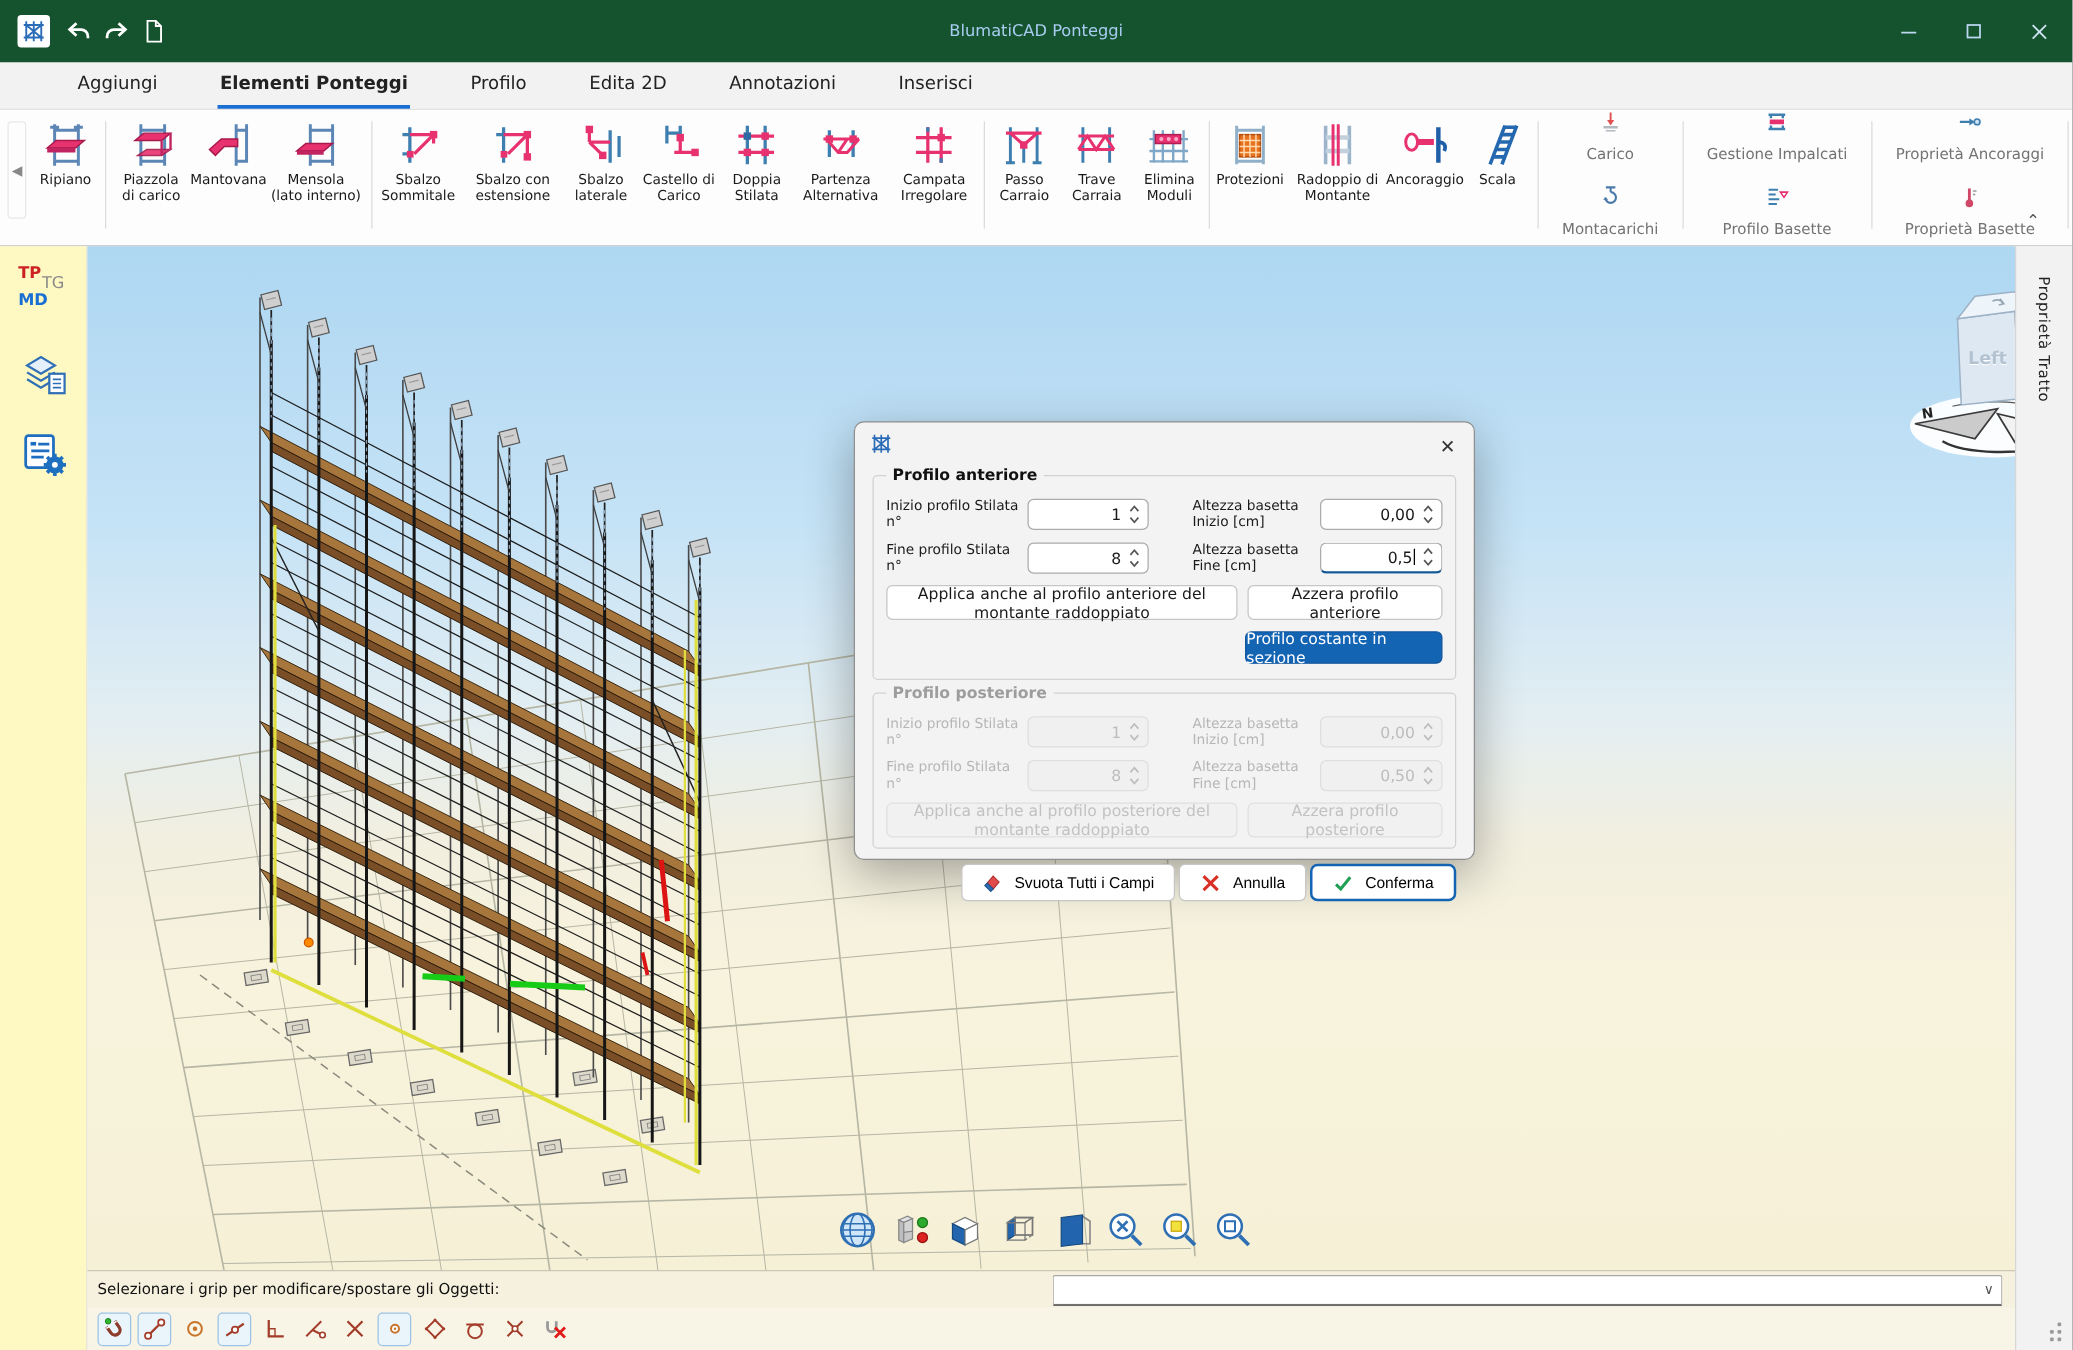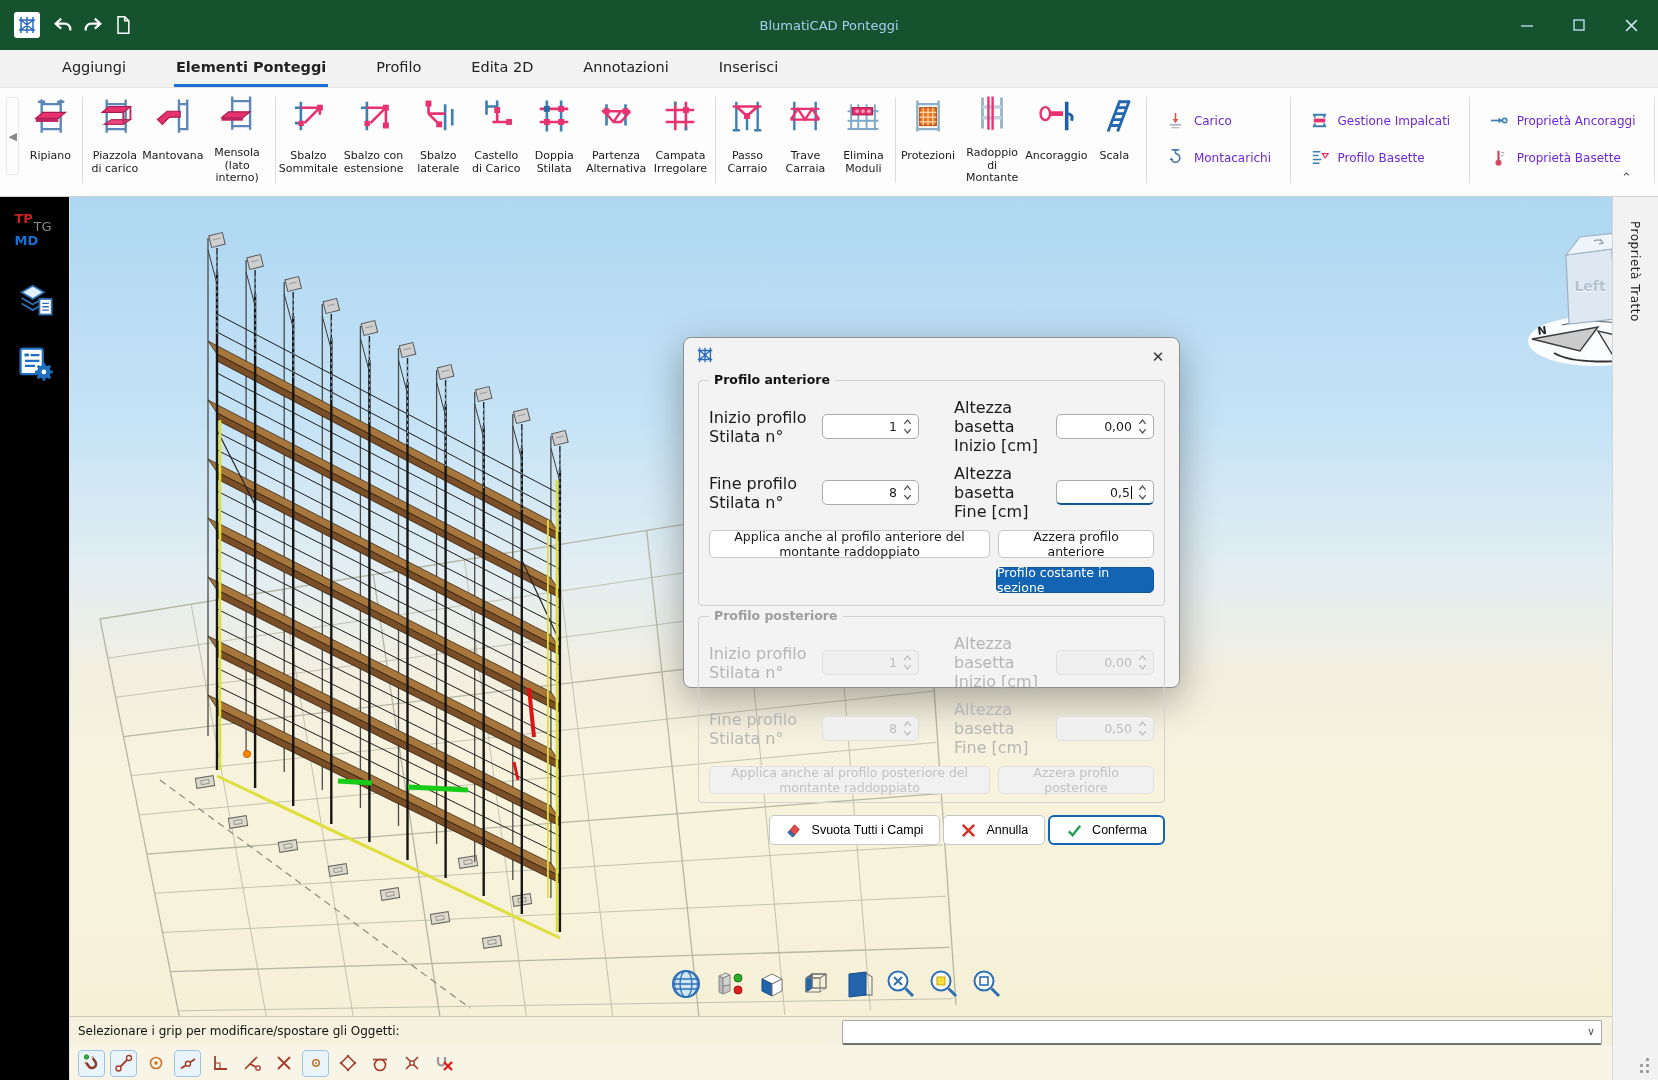--- a/index.html
+++ b/index.html
@@ -17,29 +17,29 @@
   .tab{font-size:14.5px;color:#222;padding:7px 2px 9px;border-bottom:3px solid transparent;white-space:nowrap;}
   .tab.active{font-weight:bold;border-bottom:3px solid #1a6fd4;}
   
   #ribbon{position:absolute;left:0;top:88px;width:100%;height:109px;background:#fdfdfd;border-bottom:1px solid #cfcfcf;box-sizing:border-box;}
   #ribbon-row{display:flex;align-items:stretch;height:92px;padding-top:5px;}
   .rscroll{width:22px;display:flex;align-items:center;justify-content:center;color:#888;font-size:11px;border:1px solid #e8e8e8;border-radius:3px;margin:4px 2px 10px 6px;}
   .rsep{width:1px;background:#dcdcdc;margin:4px 3px 2px;}
   .ritem{display:flex;flex-direction:column;align-items:center;min-width:50px;max-width:82px;padding:0 4px;}
   .ritem .ric{width:40px;height:42px;display:flex;align-items:flex-end;justify-content:center;}
   .ritem .ric svg{width:38px;height:38px;}
-  .rlabel{margin-top:15px;font-size:11px;line-height:1.15;text-align:center;color:#1a1a1a;}
+  .rlabel{margin-top:3px;font-size:11px;line-height:1.15;text-align:center;color:#1a1a1a;}
   .scol{display:flex;flex-direction:column;justify-content:center;gap:18px;padding:0 16px;}
-  .srow{display:flex;align-items:center;gap:9px;font-size:12px;color:#6d28d9;white-space:nowrap;}
+  .srow{display:flex;align-items:center;gap:9px;font-size:12px;color:#737373;white-space:nowrap;flex-direction:column;}
   .srow .sic{width:19px;height:19px;}
   .srow .sic svg{width:19px;height:19px;}
   #ribbon-grouplabel{position:absolute;left:40px;top:94px;width:1155px;text-align:center;color:#8e8e8e;font-size:11px;}
   #ribbon-collapse{position:absolute;right:26px;top:82px;color:#555;font-size:13px;}
   
-  #leftbar{position:absolute;left:0;top:197px;width:70px;bottom:0;background:#000000;border-right:1px solid #e2e2e2;box-sizing:border-box;display:flex;flex-direction:column;align-items:center;padding-top:14px;gap:24px;}
+  #leftbar{position:absolute;left:0;top:197px;width:70px;bottom:0;background:#fef9c3;border-right:1px solid #e2e2e2;box-sizing:border-box;display:flex;flex-direction:column;align-items:center;padding-top:14px;gap:24px;}
   .tpmd{position:relative;width:44px;height:44px;font-weight:bold;font-size:13px;}
   .tpmd .tp{position:absolute;left:2px;top:0;color:#cc2222;}
   .tpmd .tg{position:absolute;left:21px;top:8px;color:#8a8a8a;font-weight:normal;}
   .tpmd .md{position:absolute;left:2px;top:22px;color:#1a6fd4;}
   
   #viewport{position:absolute;left:70px;top:197px;width:1542px;height:819px;overflow:hidden;
     background:linear-gradient(180deg,#aed7f2 0%,#c6e3f6 28%,#e3eef2 46%,#f2efe0 58%,#f8f3dc 72%,#f5f0d6 100%);}
   #scene{position:absolute;left:0;top:0;width:1542px;height:819px;}
   #viewcube{position:absolute;left:1392px;top:30px;width:205px;height:140px;}
   #navicons{position:absolute;left:599px;top:770px;display:flex;gap:9px;align-items:center;}
@@ -60,21 +60,21 @@
   .snap svg{width:20px;height:20px;}
   .snap.active{border-color:#9cc3e4;background:#eaf4fb;}
   
   #dialog{position:absolute;left:683px;top:337px;width:497px;height:351px;background:#f3f3f3;border:1px solid #8f8f8f;border-radius:8px;box-shadow:0 12px 38px rgba(0,0,0,.32);box-sizing:border-box;padding:8px 14px 10px;z-index:50;}
   #dlg-titlerow{height:24px;position:relative;}
   #dlg-icon{position:absolute;left:-2px;top:0;width:18px;height:18px;}
   #dlg-close{position:absolute;right:-2px;top:2px;width:18px;height:18px;color:#333;font-size:15px;line-height:18px;text-align:center;}
   .gb{border:1px solid #d2d2d2;border-radius:4px;position:relative;padding:12px 10px 8px;margin-top:10px;}
   .gb .legend{position:absolute;top:-9px;left:10px;background:#f3f3f3;padding:0 5px;font-weight:bold;font-size:12.5px;color:#111;}
   .drow{display:grid;grid-template-columns:108px 97px 1fr 98px;column-gap:5px;align-items:center;margin:5px 0 9px;}
-  .dlab{font-size:16px;color:#1a1a1a;}
+  .dlab{font-size:11px;color:#1a1a1a;}
   .dlab.l2{padding-left:30px;}
   .spin{display:flex;align-items:center;background:#fff;border:1px solid #ababab;border-radius:5px;height:25px;padding:0 5px 0 8px;font-size:12.5px;gap:5px;box-sizing:border-box;}
   .spin .sval{flex:1;text-align:right;}
   .spin .schev svg{width:11px;height:19px;display:block;}
   .spin.focused{border-bottom:2px solid #0f5796;}
   .caret{display:inline-block;width:1px;height:13px;background:#000;vertical-align:-2px;margin-left:1px;}
   .dbtns{display:grid;grid-template-columns:1fr 156px;gap:8px;margin-top:2px;}
   .wbtn{height:28px;background:#fff;border:1px solid #c6c6c6;border-radius:5px;font-size:12.5px;color:#1a1a1a;display:flex;align-items:center;justify-content:center;font-family:inherit;}
   .primrow{display:flex;justify-content:flex-end;margin-top:9px;}
   .prim{width:156px;height:24px;background:#1464b4;color:#fff;border:1px solid #0f569e;border-radius:5px;font-size:12.5px;display:flex;align-items:center;justify-content:center;}

